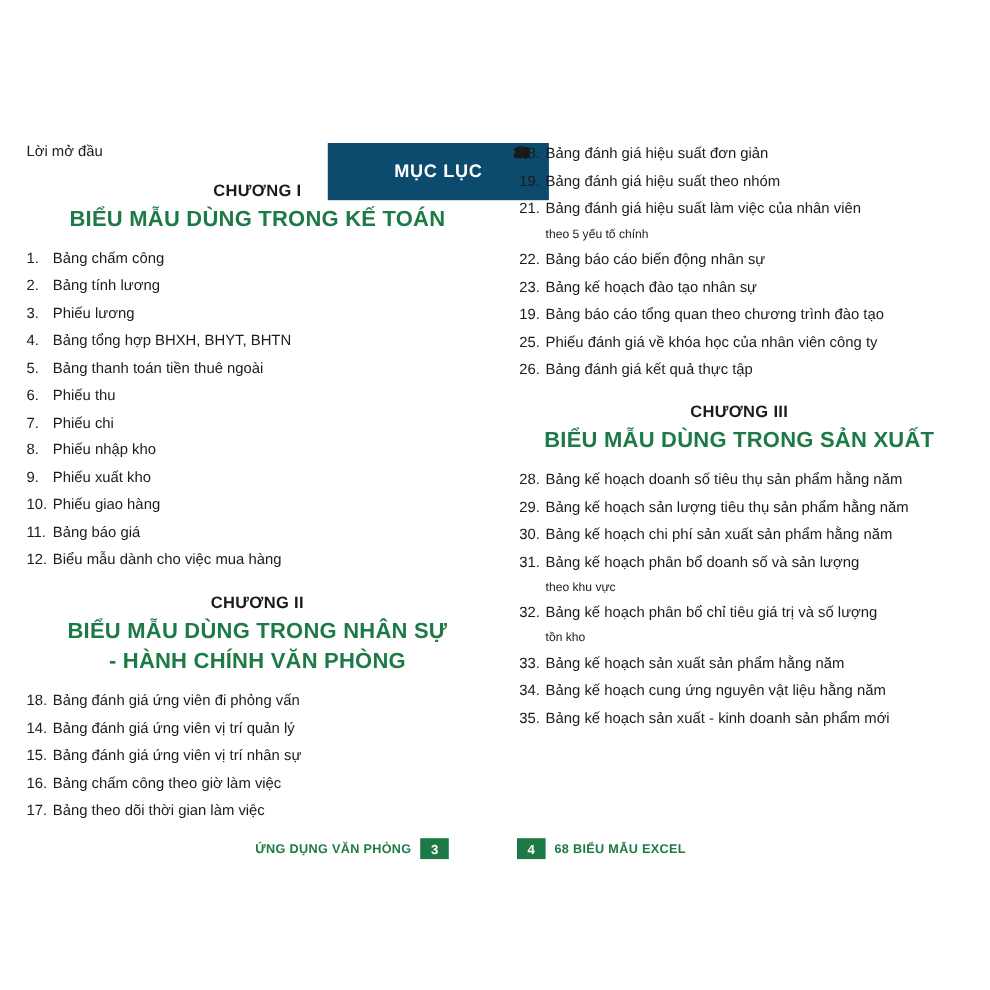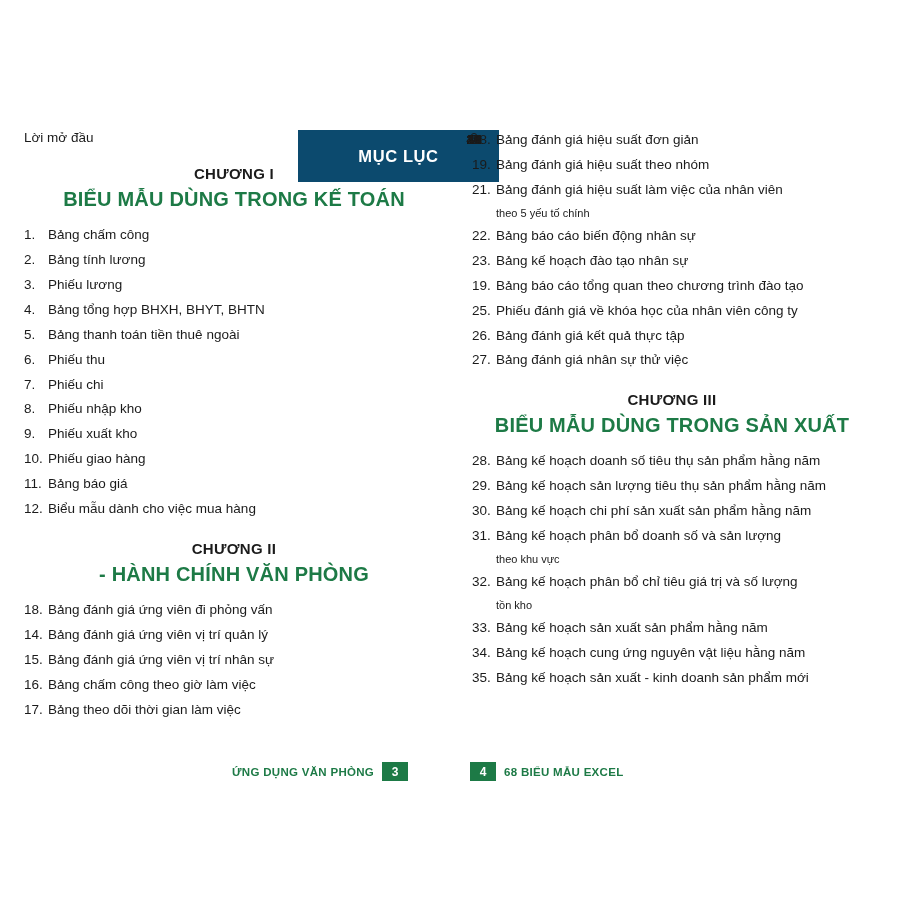--- a/index.html
+++ b/index.html
@@ -237,20 +237,21 @@
       <span class="page">27</span>
     </div>
     <div class="row">
       <span class="num">12.</span>
       <span class="label">Biểu mẫu dành cho việc mua hàng</span>
       <span class="page">30</span>
     </div>
 
     <div class="chapter">CHƯƠNG II</div>
     <div class="chapter-sub">
+      <div>BIỂU MẪU DÙNG TRONG NHÂN SỰ</div>
       <div>- HÀNH CHÍNH VĂN PHÒNG</div>
     </div>
 
     <div class="row">
       <span class="num">18.</span>
       <span class="label">Bảng đánh giá ứng viên đi phỏng vấn</span>
       <span class="page">34</span>
     </div>
     <div class="row">
       <span class="num">14.</span>
@@ -313,25 +314,20 @@
     </div>
     <div class="row">
       <span class="num">25.</span>
       <span class="label">Phiếu đánh giá về khóa học của nhân viên công ty</span>
       <span class="page">68</span>
     </div>
     <div class="row">
       <span class="num">26.</span>
       <span class="label">Bảng đánh giá kết quả thực tập</span>
       <span class="page">71</span>
-    </div>
-    <div class="row">
-      <span class="num">27.</span>
-      <span class="label">Bảng đánh giá nhân sự thử việc</span>
-      <span class="page">74</span>
     </div>
 
     <div class="chapter">CHƯƠNG III</div>
     <div class="chapter-sub">BIỂU MẪU DÙNG TRONG SẢN XUẤT</div>
 
     <div class="row">
       <span class="num">28.</span>
       <span class="label">Bảng kế hoạch doanh số tiêu thụ sản phẩm hằng năm</span>
       <span class="page">78</span>
     </div>

